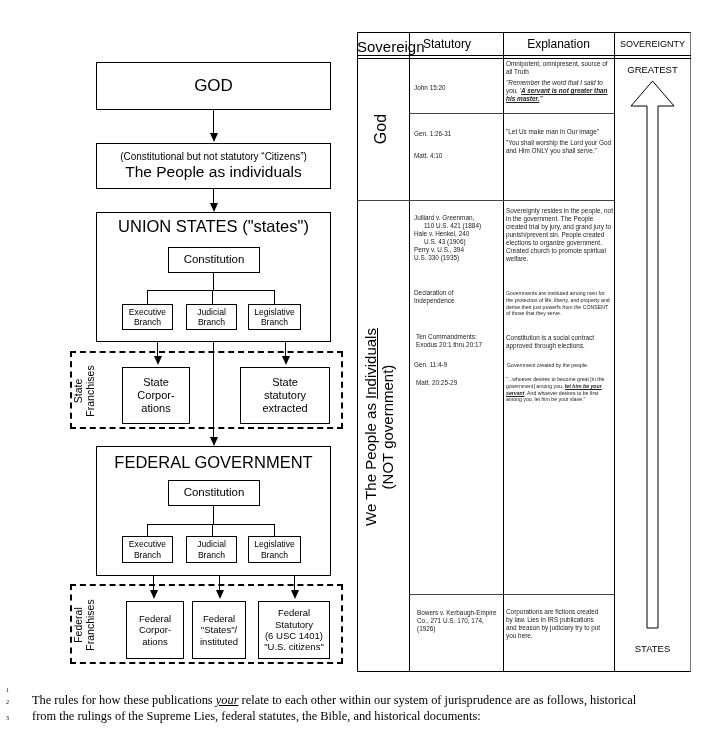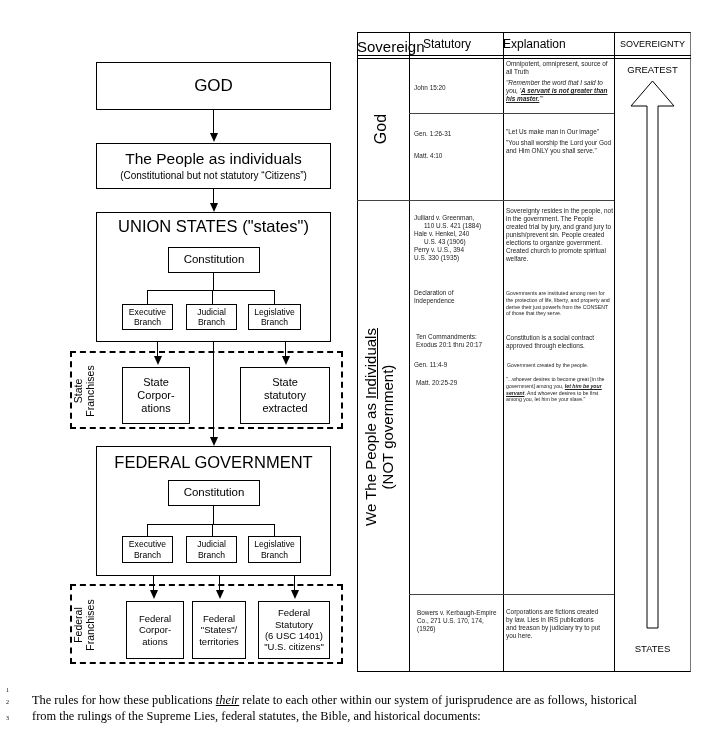--- a/index.html
+++ b/index.html
@@ -25,22 +25,22 @@
 
 <div>
 
   <div class="box" style="left:96px;top:62px;width:235px;height:48px;font-size:17px;">
     <span>GOD</span>
   </div>
   <div class="vline" style="left:213px;top:110px;height:24px;"></div>
   <div class="arrowhead" style="left:209.5px;top:133px;"></div>
 
   <div class="box" style="left:96px;top:143px;width:235px;height:46px;">
+    <span style="font-size:10px;margin-top:1px;">(Constitutional but not statutory “Citizens”)</span>
     <span style="font-size:15.5px;">The People as individuals</span>
-    <span style="font-size:10px;margin-top:1px;">(Constitutional but not statutory “Citizens”)</span>
   </div>
   <div class="vline" style="left:213px;top:189px;height:14px;"></div>
   <div class="arrowhead" style="left:209.5px;top:203px;"></div>
 
   <div class="box" style="left:96px;top:212px;width:235px;height:130px;display:block;">
     <div style="position:absolute;left:0;right:0;top:4px;font-size:16.5px;text-align:center;">UNION STATES ("states")</div>
   </div>
   <div class="box" style="left:168px;top:247px;width:92px;height:26px;font-size:11.5px;">
     <span>Constitution</span>
   </div>
@@ -121,21 +121,21 @@
   <div class="vline" style="left:294px;top:576px;height:15px;"></div>
   <div class="arrowhead" style="left:290.5px;top:590px;"></div>
   <div class="box" style="left:126px;top:601px;width:58px;height:58px;font-size:9.5px;">
     <span>Federal</span>
     <span>Corpor-</span>
     <span>ations</span>
   </div>
   <div class="box" style="left:192px;top:601px;width:54px;height:58px;font-size:9.5px;">
     <span>Federal</span>
     <span>"States"/</span>
-    <span>territories</span>
+    <span>instituted</span>
   </div>
   <div class="box" style="left:258px;top:601px;width:72px;height:58px;font-size:9.5px;">
     <span>Federal</span>
     <span>Statutory</span>
     <span>(6 USC 1401)</span>
     <span>"U.S. citizens"</span>
   </div>
 </div>
 
 <div>
@@ -143,21 +143,21 @@
   <div class="tb" style="left:357px;top:32px;width:334px;height:640px;border:1.5px solid #000;border-right-color:#777;"></div>
 
   <div class="tb" style="left:357px;top:55px;width:334px;height:4px;border-top:1px solid #000;border-bottom:1.3px solid #000;"></div>
 
   <div class="vline" style="left:409px;top:32px;height:640px;"></div>
   <div class="vline" style="left:503px;top:32px;height:640px;"></div>
   <div class="vline" style="left:614px;top:32px;height:640px;"></div>
 
   <div class="abs" style="left:357px;top:38px;width:52px;text-align:right;font-size:15px;">Sovereign</div>
   <div class="abs" style="left:409px;top:37px;width:76px;text-align:center;font-size:12px;">Statutory</div>
-  <div class="abs" style="left:503px;top:37px;width:111px;text-align:left;font-size:12px;">Explanation</div>
+  <div class="abs" style="left:503px;top:37px;width:111px;text-align:center;font-size:12px;">Explanation</div>
   <div class="abs" style="left:614px;top:39px;width:77px;text-align:center;font-size:9px;">SOVEREIGNTY</div>
 
   <div class="hline" style="left:409px;top:113px;width:205px;background:#444;"></div>
   <div class="hline" style="left:357px;top:200px;width:257px;background:#444;"></div>
   <div class="hline" style="left:409px;top:594px;width:205px;background:#444;"></div>
 
   <div class="vert" style="left:343px;top:118px;width:80px;height:22px;font-size:16px;">God</div>
 
   <div class="vert" style="left:263px;top:406px;width:240px;height:42px;font-size:15px;">
     <div><span>We The People as </span><span style="text-decoration:underline;">Individuals</span></div>
@@ -208,14 +208,14 @@
   <div class="abs" style="left:614px;top:64px;width:77px;text-align:center;font-size:9.5px;">GREATEST</div>
   <svg class="abs" style="left:614px;top:78px;" width="77" height="555">
     <polygon points="38.5,3 60,28 44,28 44,550 33,550 33,28 17,28" fill="#fff" stroke="#000" stroke-width="1"></polygon>
   </svg>
   <div class="abs" style="left:614px;top:643px;width:77px;text-align:center;font-size:9.5px;">STATES</div>
 </div>
 
 <div class="lineno" style="left:6px;top:687px;">1</div>
 <div class="lineno" style="left:6px;top:699px;">2</div>
 <div class="lineno" style="left:6px;top:715px;">3</div>
-<div class="footer" style="left:32px;top:693px;white-space:nowrap;"><span>The rules for how these publications </span><span style="font-style:italic;text-decoration:underline;">their</span><span> relate to each other within our system of jurisprudence are as follows, historical</span></div>
+<div class="footer" style="left:32px;top:693px;white-space:nowrap;"><span>The rules for how these publications </span><span style="font-style:italic;text-decoration:underline;">your</span><span> relate to each other within our system of jurisprudence are as follows, historical</span></div>
 <div class="footer" style="left:32px;top:709px;white-space:nowrap;">from the rulings of the Supreme Lies, federal statutes, the Bible, and historical documents:</div>
 
 </body></html>

